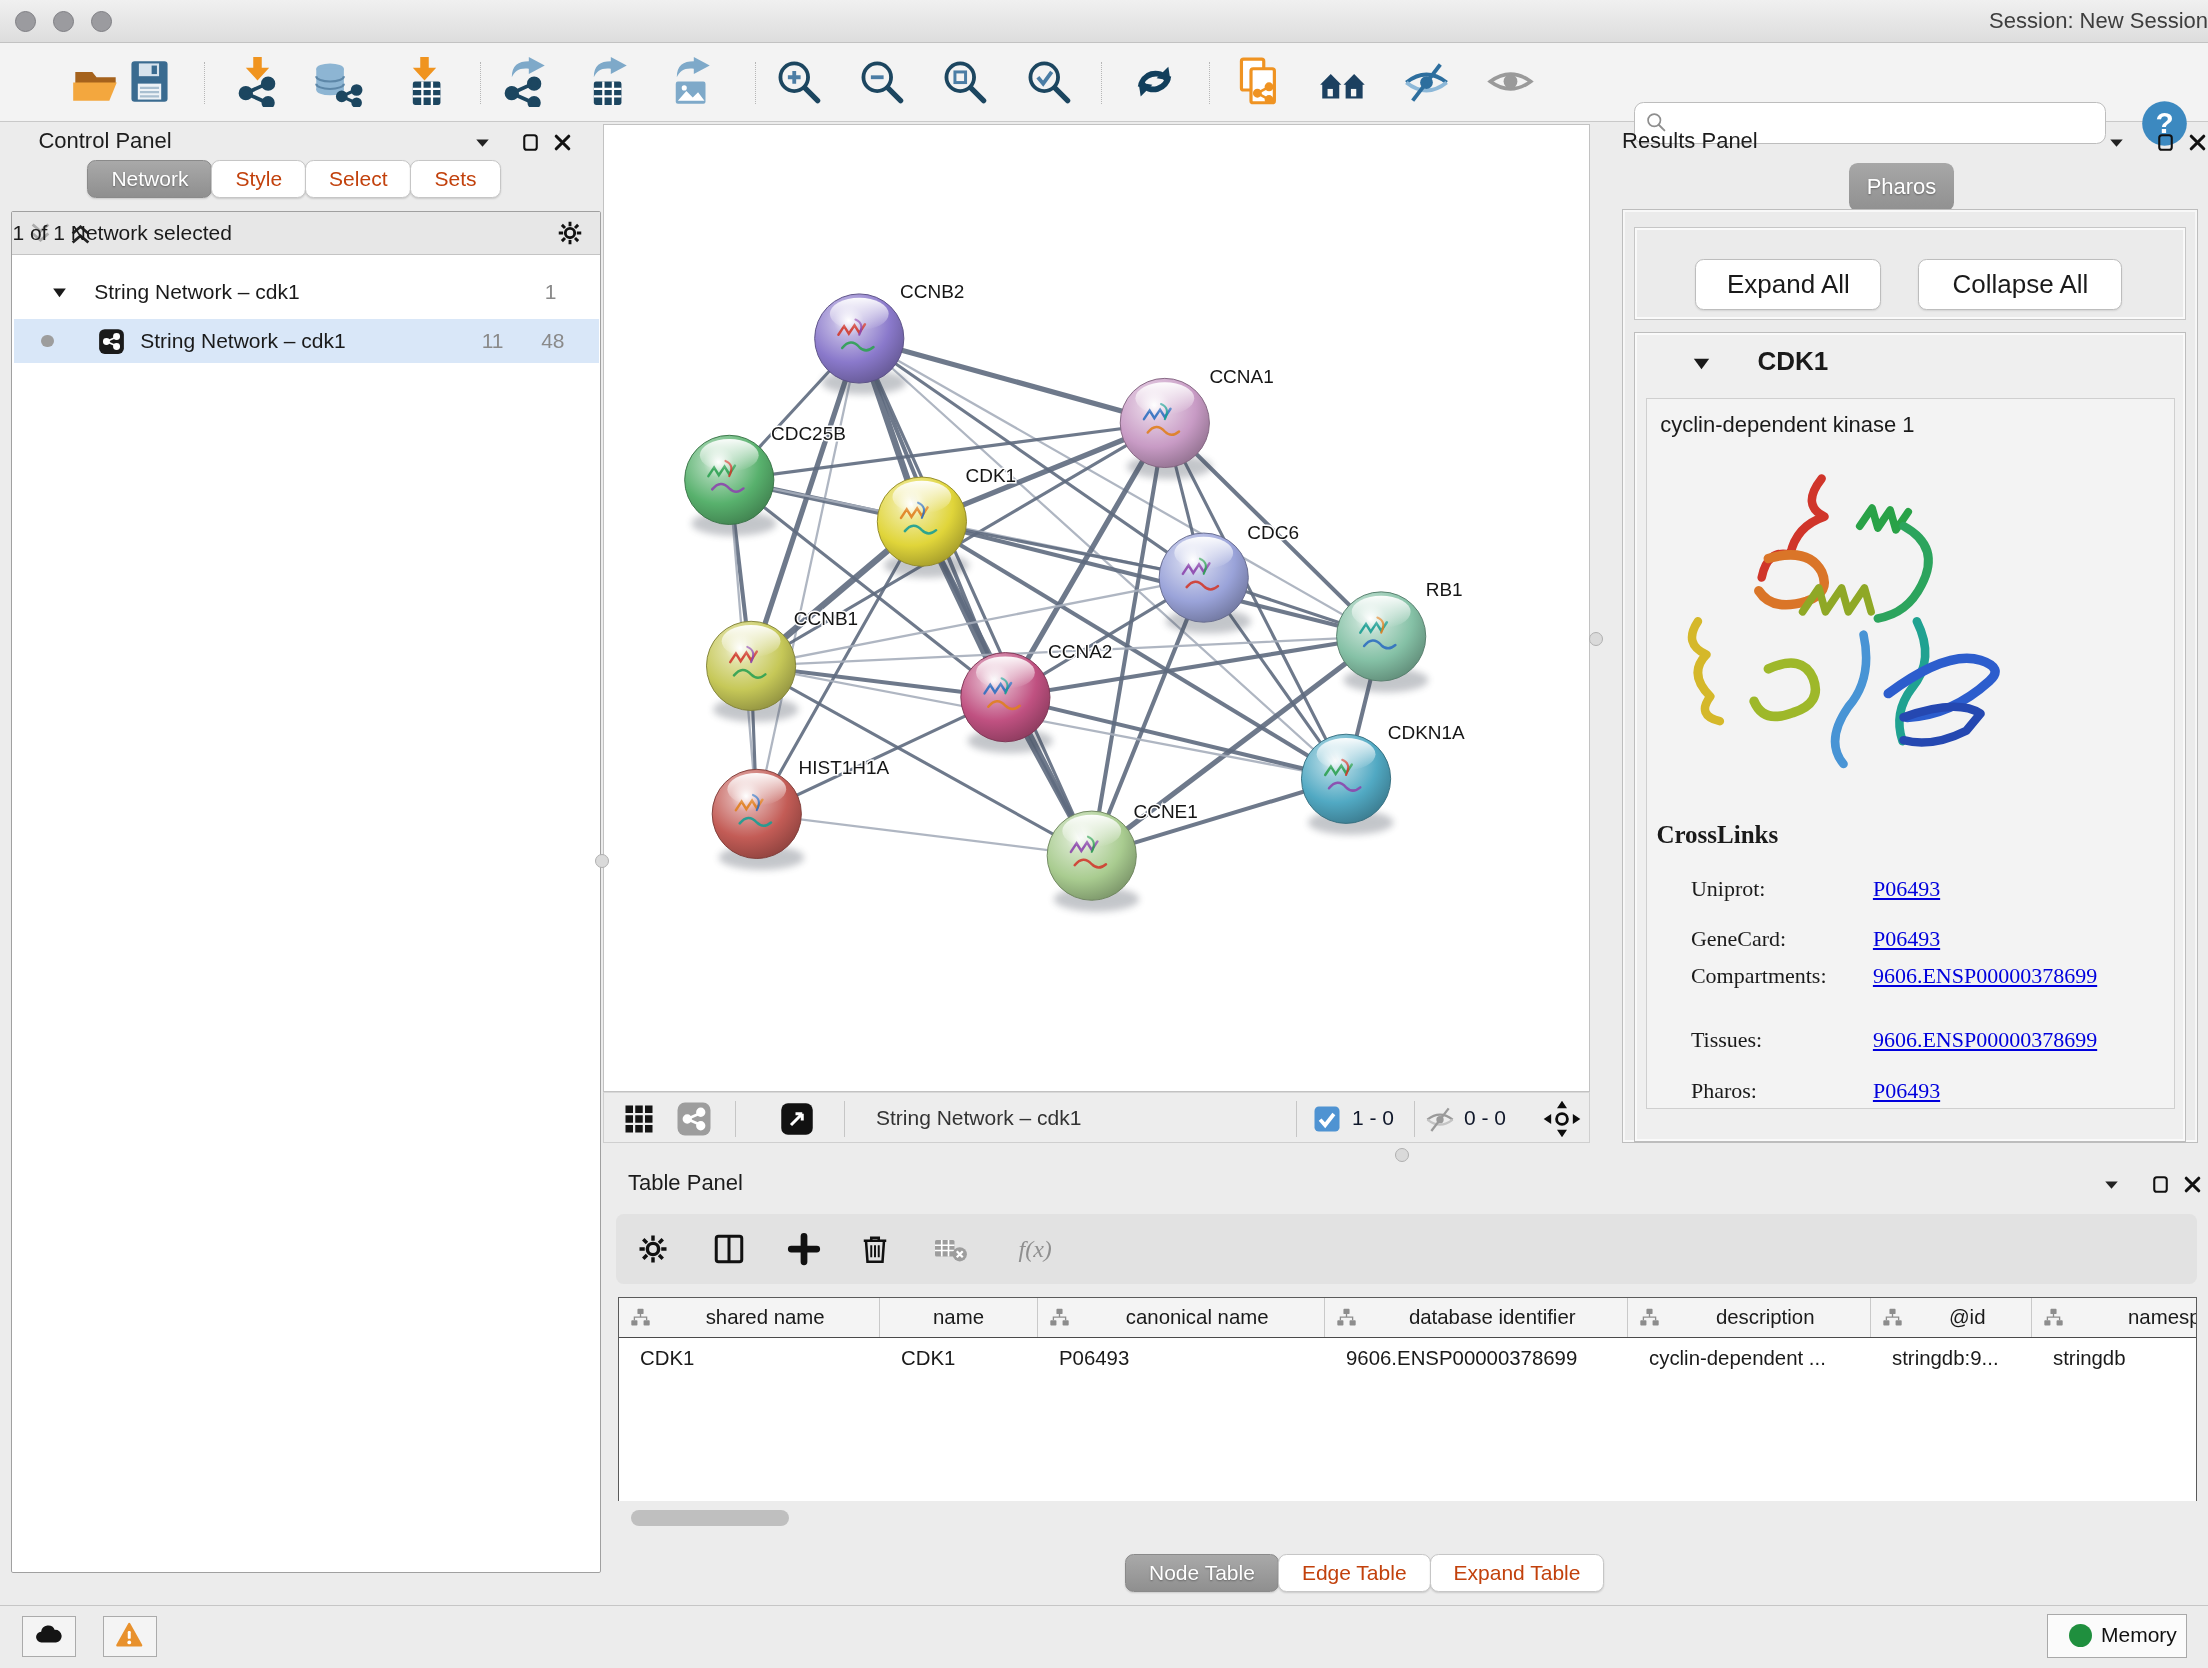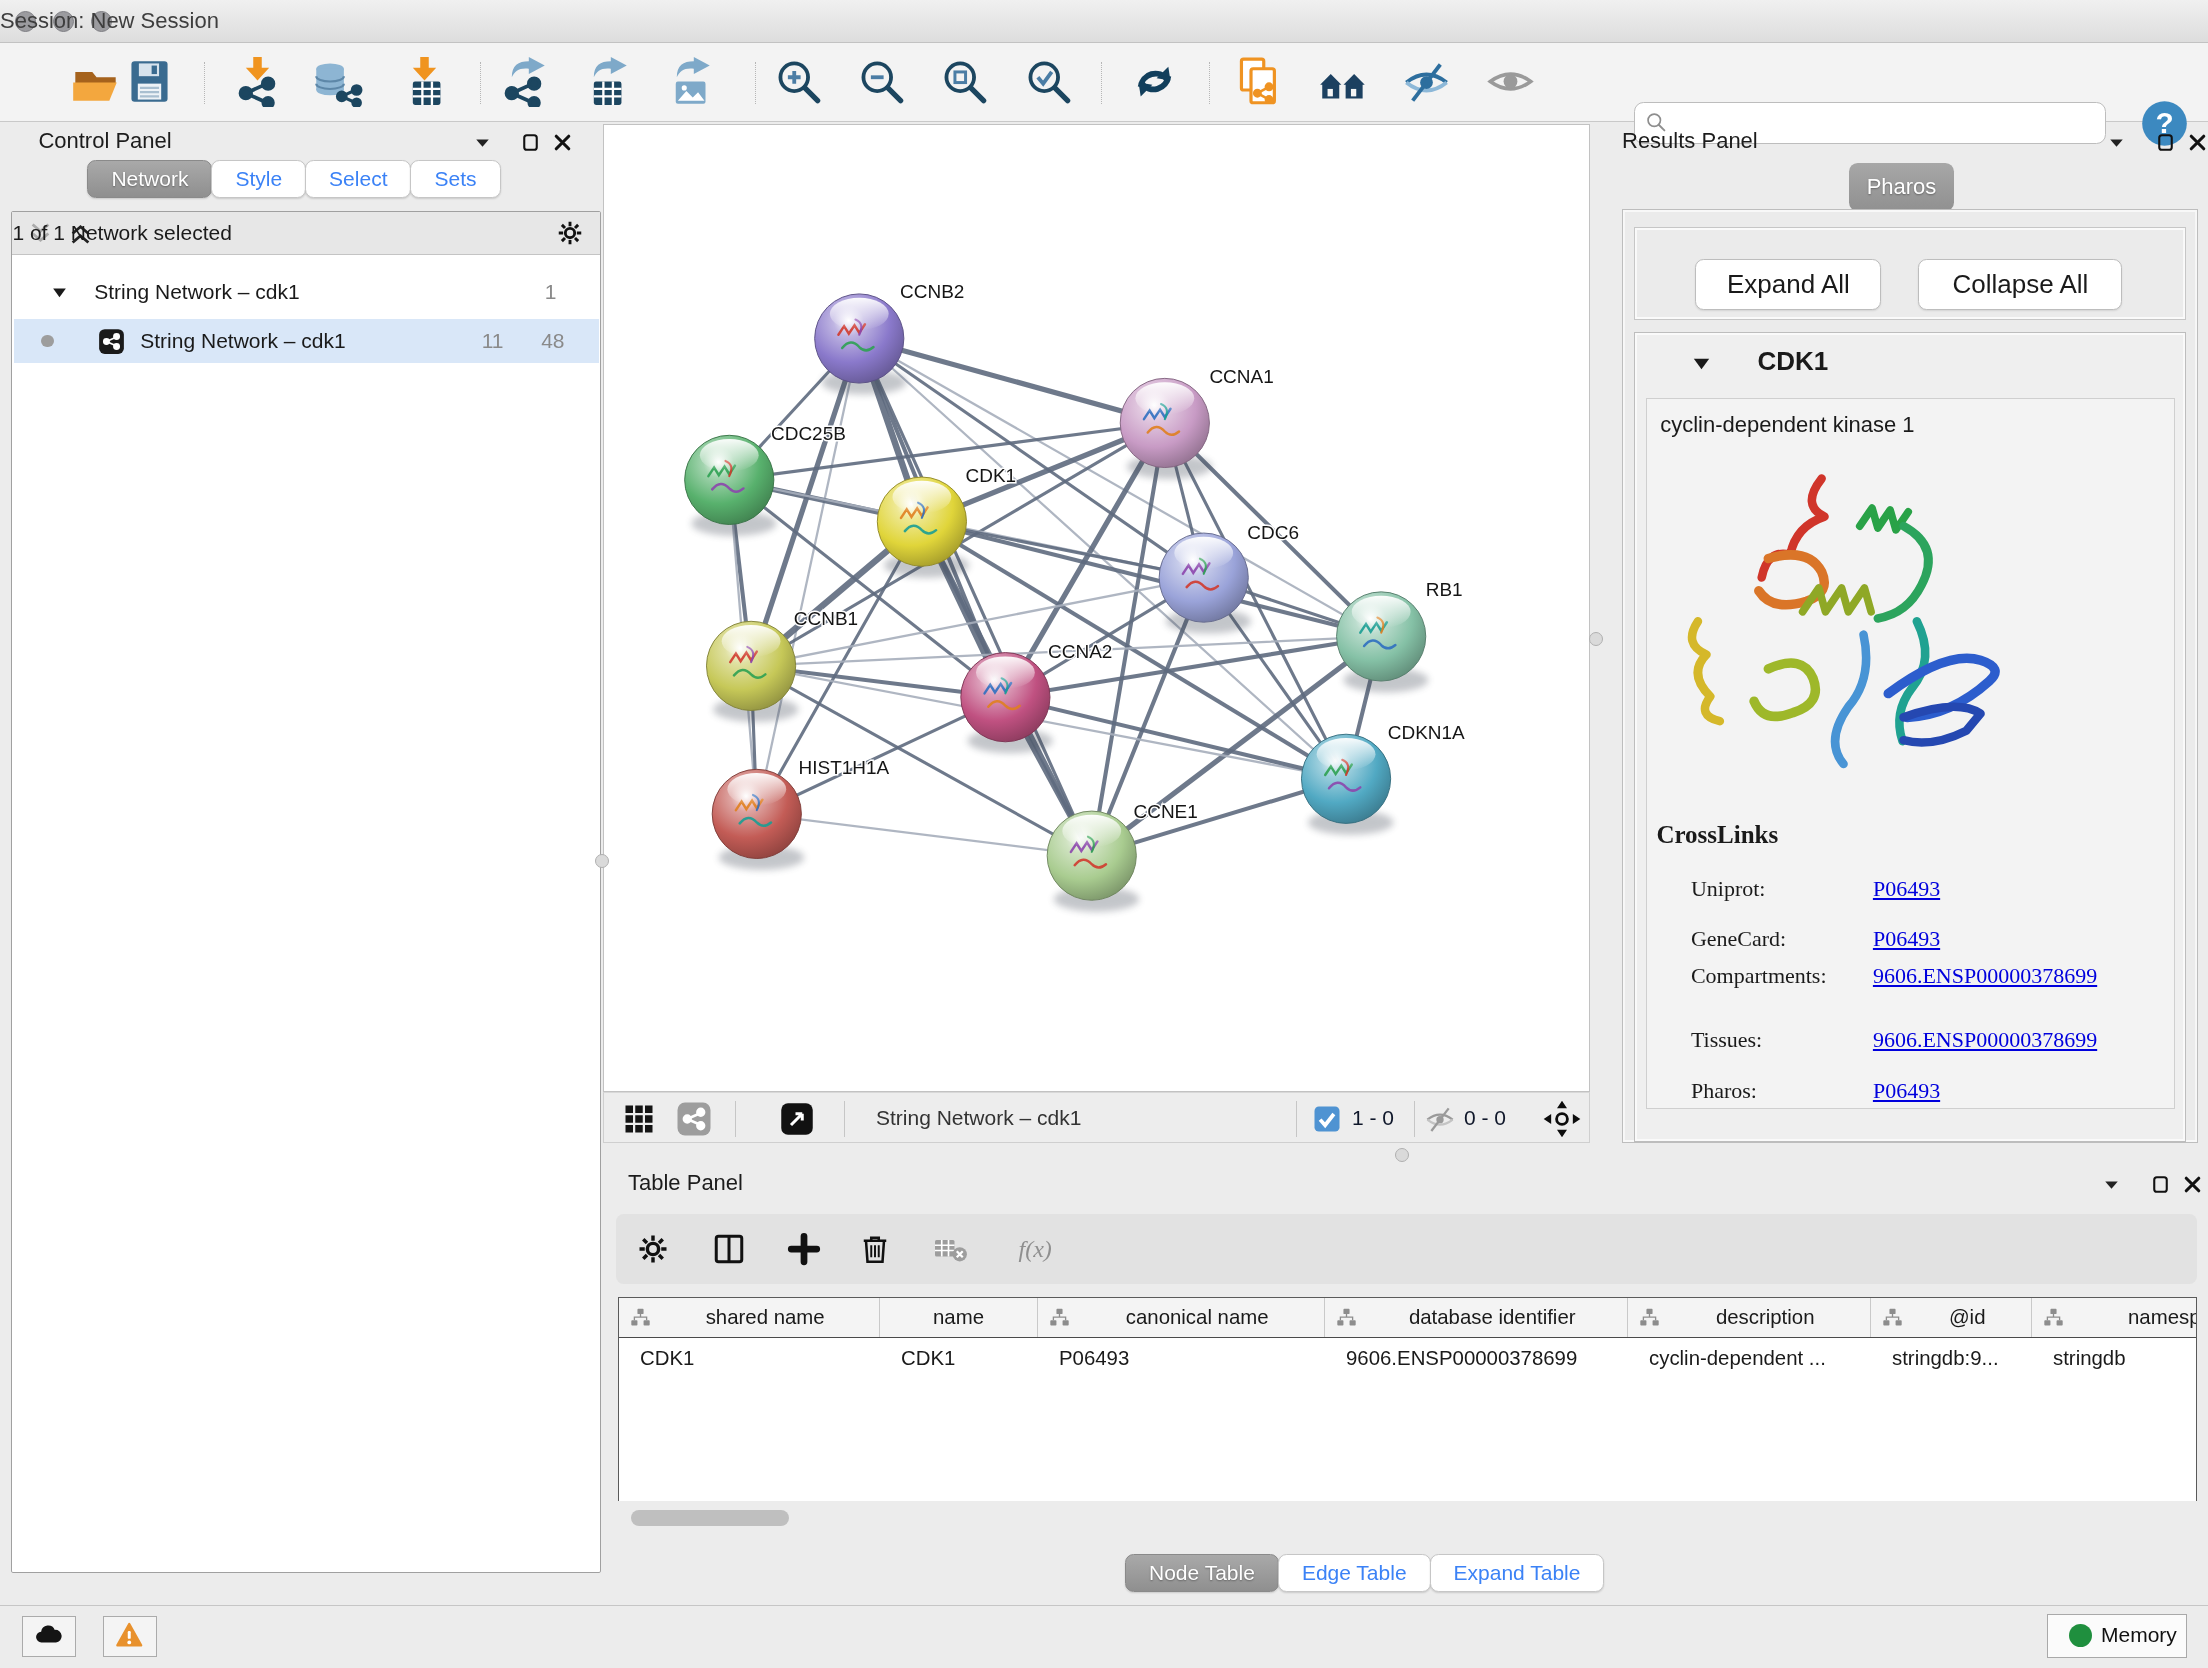--- a/index.html
+++ b/index.html
@@ -1,33 +1,33 @@
 <!DOCTYPE html>
 <html style="font-size:15px"><head>
 <meta charset="utf-8">
 <style>
   html,body{margin:0;padding:0}
   body{width:2208px;height:1668px;position:relative;overflow:hidden;background:#ececec;
        font-family:"Liberation Sans",sans-serif;color:#1a1a1a;}
   
   .titlebar{position:absolute;left:0;top:0;right:0;height:42px;background:linear-gradient(#f0f0f0,#dddddd);border-bottom:1px solid #c2c2c2}
-  .wtitle{position:absolute;left:0;right:0;top:0;line-height:42px;text-align:left;font-size:22px;color:#3e3e3e}
+  .wtitle{position:absolute;left:0;right:0;top:0;line-height:42px;text-align:right;font-size:22px;color:#3e3e3e}
   .light{position:absolute;top:10.5px;width:21px;height:21px;border-radius:50%;background:#9b9b9f;border:1px solid #7f7f84;box-sizing:border-box}
   
   .toolbar{position:absolute;top:43px;left:0;right:0;height:78px;background:#f3f3f3;border-bottom:1px solid #c9c9c9}
   .tbtn{position:absolute;top:13.3px;width:51px;height:51px;cursor:pointer}
   .tsep{position:absolute;top:19px;height:42px;border-left:1.9px dotted #b6b6b6}
   .searchbox{position:absolute;left:1634px;top:59px;width:472px;height:42px;background:#fff;border:1.9px solid #bdbdbd;border-radius:9.5px;box-sizing:border-box}
   .searchbox .sic{position:absolute;left:7.6px;top:5.7px;width:27px;height:27px}
   .searchbox input{position:absolute;left:42px;top:2.9px;height:32px;width:418px;border:none;outline:none;font-size:20px;background:transparent;font-family:"Liberation Sans",sans-serif}
   .helpbtn{position:absolute;left:2139px;top:55px;width:51px;height:51px;cursor:pointer}
   
   .panel-title{font-size:22px;color:#1c1c1c}
   .phic{position:absolute;width:25px;height:25px;cursor:pointer}
-  .tab{height:36px;line-height:36px;padding:0 23px;background:#fff;border:1px solid #c6c6c6;font-size:21px;border-radius:8.6px;margin-right:-1px;color:#3b82f6;cursor:pointer;box-shadow:0 1px 1.9px rgba(0,0,0,.15);white-space:nowrap}
+  .tab{height:36px;line-height:36px;padding:0 23px;background:#fff;border:1px solid #c6c6c6;font-size:21px;border-radius:8.6px;margin-right:-1px;color:#c2410c;cursor:pointer;box-shadow:0 1px 1.9px rgba(0,0,0,.15);white-space:nowrap}
   .tab.sel{background:linear-gradient(#a9a9a9,#8f8f8f);color:#fff;border-color:#8a8a8a;text-shadow:0 1px 1.9px rgba(0,0,0,.35)}
   .grip{position:absolute;width:14.3px;height:14.3px;border-radius:50%;background:#dadada;border:1px solid #b0b0b0;box-sizing:border-box}
   
   #controlPanel{position:absolute;left:11.4px;top:126px;width:590px;height:1447px}
   #controlPanel .panel-title{position:absolute;left:27px;top:1.9px}
   #cpTabs{position:absolute;left:76px;top:34px;height:38px;display:flex}
   .cp-box{position:absolute;left:0;top:85px;right:0;bottom:0;background:#fff;border:1.9px solid #a0a0a0;border-radius:1.9px;box-sizing:border-box}
   .cp-bar{position:absolute;left:0;top:0;right:0;height:42px;background:#e7e7e7;border-bottom:1px solid #c4c4c4}
   .cp-bar .summary{position:absolute;left:0;right:0;text-align:left;line-height:42px;font-size:21px}
   .cp-bar .chv{position:absolute;top:7.6px;width:27px;height:27px;cursor:pointer}

